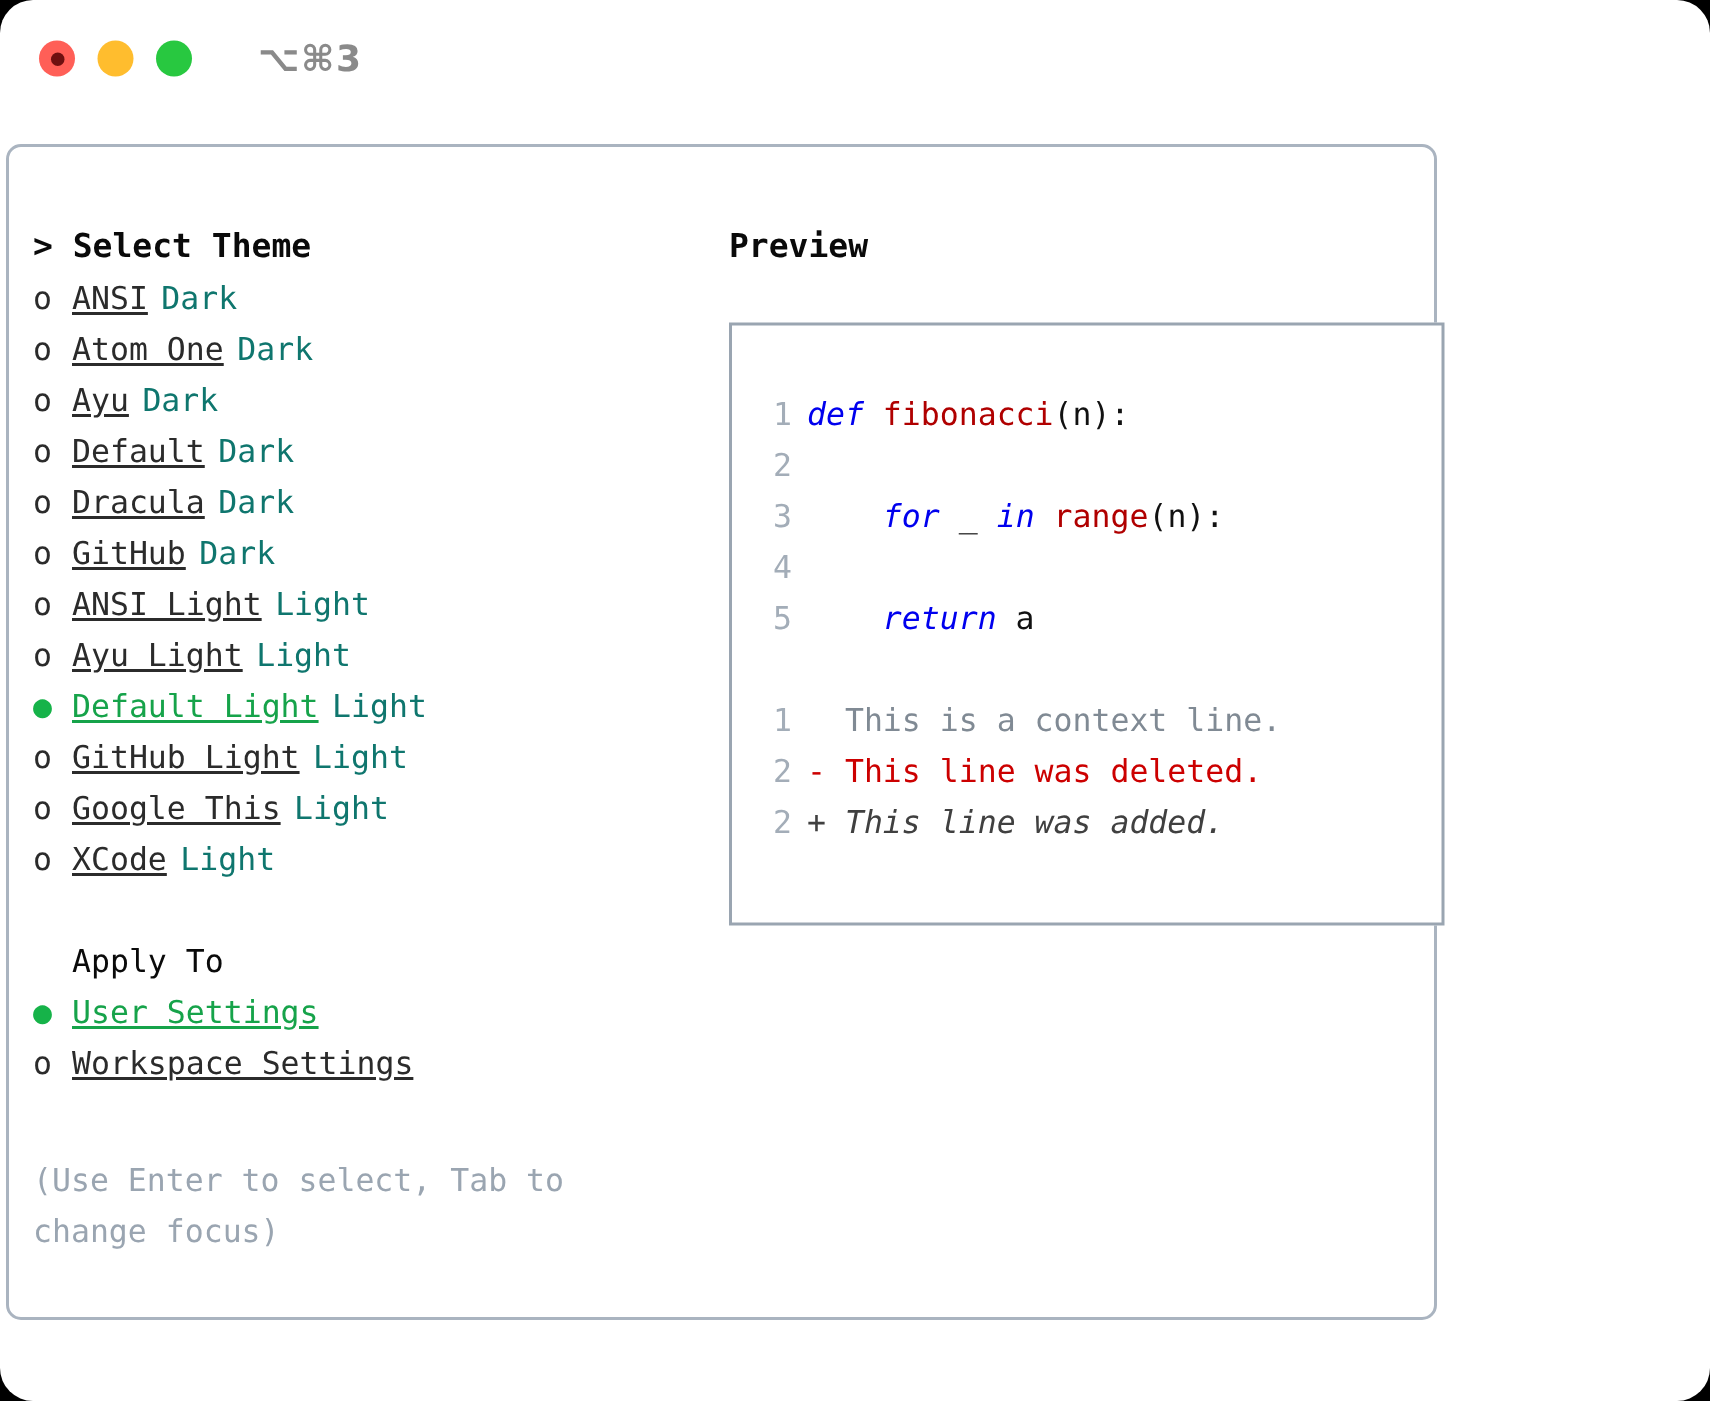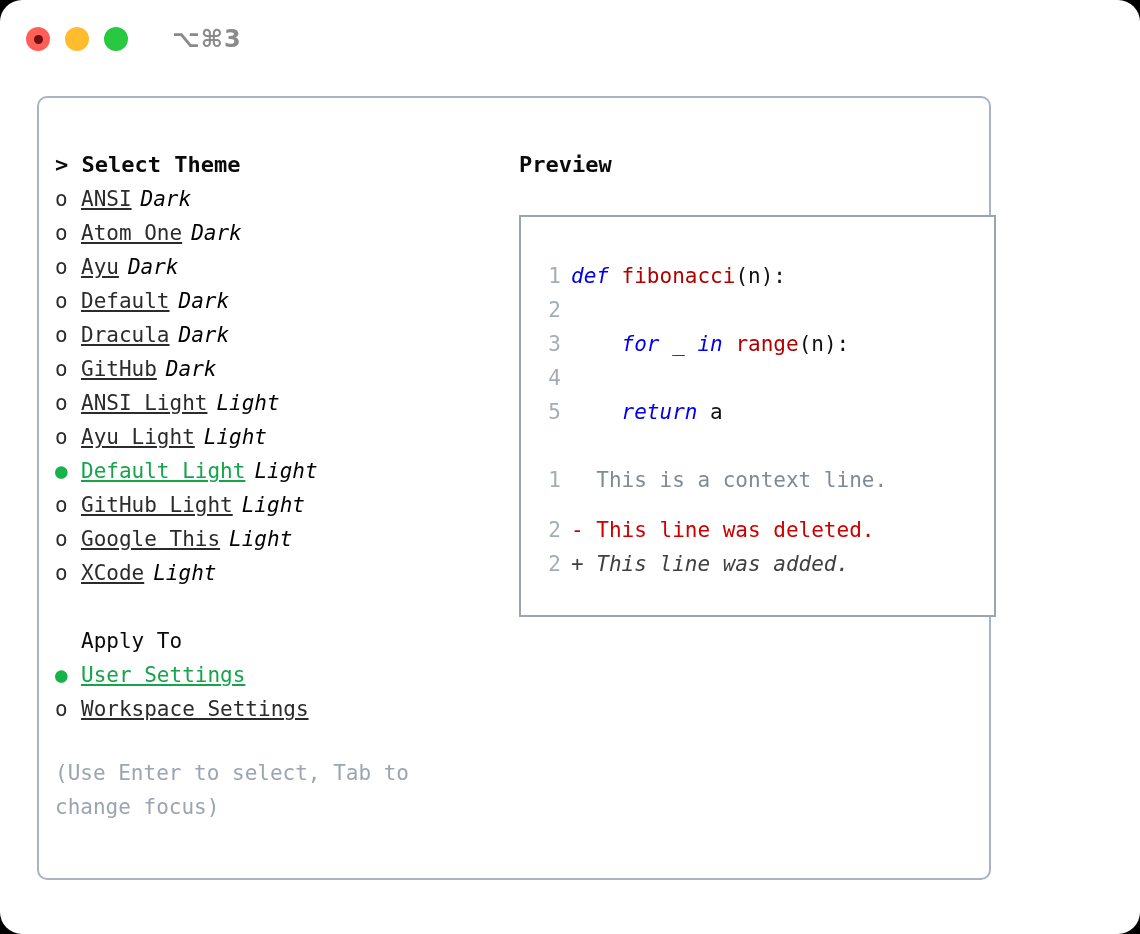--- a/index.html
+++ b/index.html
@@ -70,21 +70,21 @@
     font-family: "DejaVu Sans", "Liberation Sans", sans-serif;
     font-size: 24px;
     font-weight: 700;
     color: #8a8a8a;
     letter-spacing: 1px;
   }
 
   
   .panel {
     position: absolute;
-    left: 37px;
+    left: 4px;
     top: 96px;
     width: 954px;
     height: 784px;
     border: 2px solid #aab4c0;
     border-radius: 10px;
     box-sizing: border-box;
     background: #ffffff;
   }
 
   .columns {
@@ -121,37 +121,36 @@
   .marker {
     width: 26px;
     flex: 0 0 26px;
     color: #2b2b2b;
     font-size: 21px;
   }
   .marker.on { color: #16b349; }
   .opt-label { color: #2b2b2b; text-decoration: underline; }
   .opt-label.selected { color: #16a34a; }
   .opt-tag {
-    color: #000000;
+    color: #0f766e;
     margin-left: 9px;
-    font-style: italic;
   }
 
   .spacer-row { height: 34px; }
 
   .apply-header {
     font-size: 21px;
     color: #0a0a0a;
     line-height: 34px;
     padding-left: 26px;
     white-space: pre;
   }
 
   .hint {
-    margin-top: 30px;
+    margin-top: 44px;
     font-size: 21px;
     line-height: 34px;
     color: #9aa5b1;
     width: 410px;
     word-spacing: 0px;
   }
 
   
   .right-col {
     position: absolute;
@@ -191,21 +190,21 @@
     width: 28px;
     flex: 0 0 28px;
     text-align: right;
     color: #a3adb8;
     margin-right: 10px;
   }
   .tok-kw  { color: #0000ee; font-style: italic; }
   .tok-fn  { color: #b00000; }
   .tok-pl  { color: #111111; }
   .diff-ctx { color: #808a94; }
-  .diff-del { color: #cc0000; margin-top: 16px; }
+  .diff-del { color: #cc0000; }
   .diff-add { color: #404040; font-style: italic; }
   .blank-line { height: 34px; }
 </style>
 </head>
 <body>
 
 <div class="window">
 
   <div class="titlebar">
     <div class="traffic">

